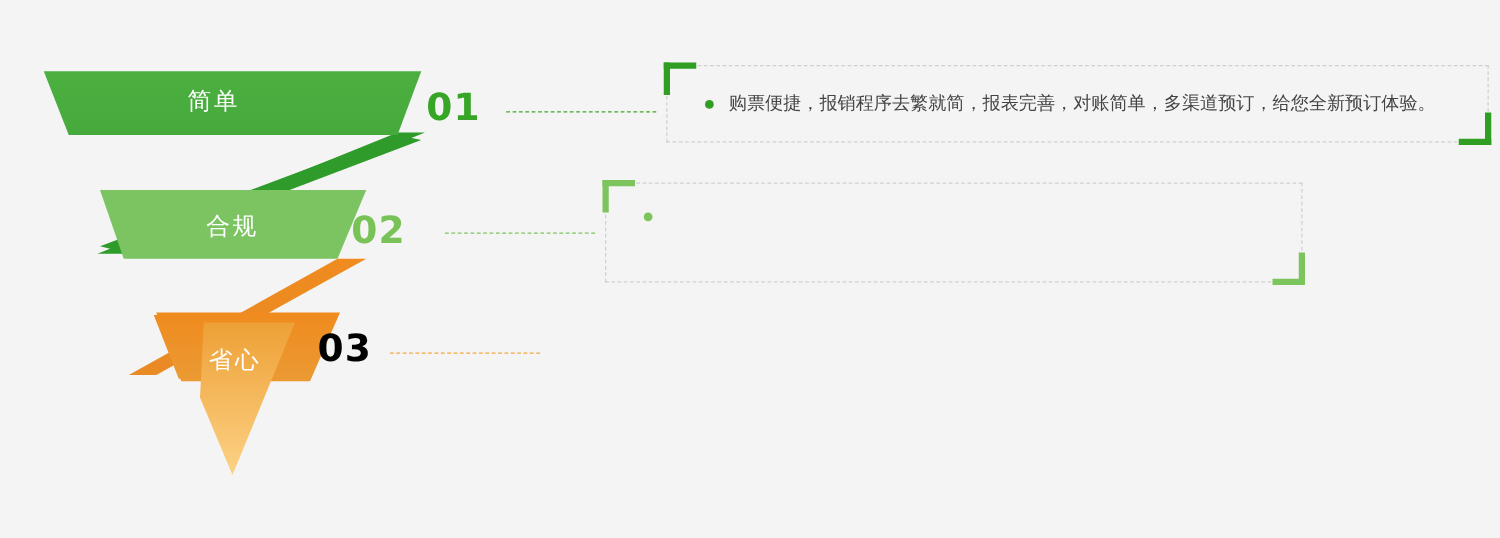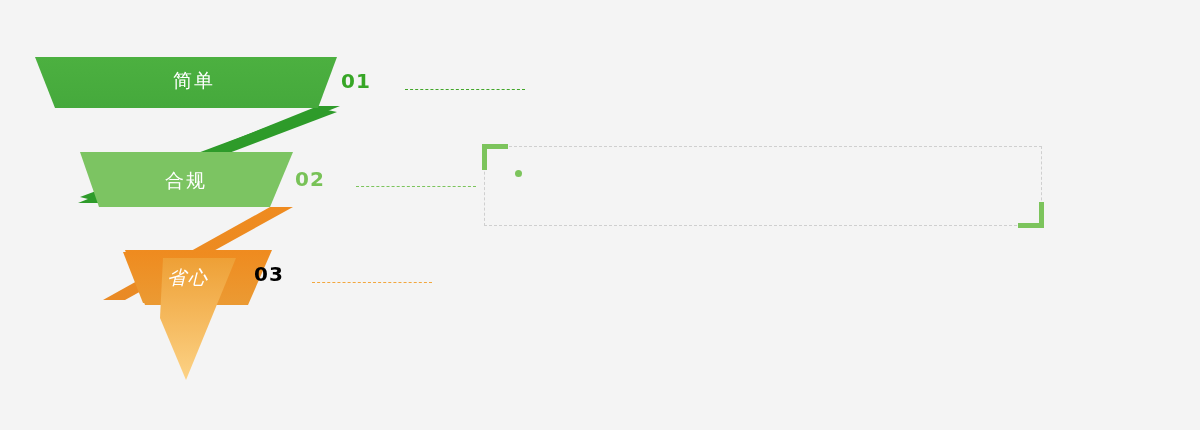--- a/index.html
+++ b/index.html
@@ -28,34 +28,34 @@
     height: 430px;
   }
   .band-label {
     position: absolute;
     color: #ffffff;
     font-size: 19px;
     letter-spacing: 2px;
     white-space: nowrap;
     font-family: "DejaVu Sans", "Liberation Sans", sans-serif;
   }
-  #band-label-1 { left: 173px; top: 68px; }
+  #band-label-1 { left: 150px; top: 68px; }
   #band-label-2 { left: 165px; top: 168px; }
-  #band-label-3 { left: 167px; top: 265px; font-style: italic; }
+  #band-label-3 { left: 167px; top: 275px; }
 
   
   .step-number {
     position: absolute;
-    font-size: 20px;
+    font-size: 30px;
     font-weight: bold;
     letter-spacing: 1px;
     font-family: "DejaVu Sans", "Liberation Sans", sans-serif;
   }
   #step-number-1 { left: 341px; top: 69px; color: #37a626; }
-  #step-number-2 { left: 295px; top: 167px; color: #78c257; }
+  #step-number-2 { left: 281px; top: 167px; color: #78c257; }
   #step-number-3 { left: 254px; top: 262px; color: #000000; }
 
   
   .connector {
     position: absolute;
     height: 0;
     border-top: 1px dashed #41a629;
   }
   #connector-1 { left: 405px; top: 89px; width: 120px; border-top-color: #41a629; }
   #connector-2 { left: 356px; top: 186px; width: 120px; border-top-color: #7cc45c; }
@@ -166,20 +166,28 @@
   <div class="band-label" id="band-label-3">省心</div>
 
   <div class="step-number" id="step-number-1">01</div>
   <div class="step-number" id="step-number-2">02</div>
   <div class="step-number" id="step-number-3">03</div>
 
   <div class="connector" id="connector-1"></div>
   <div class="connector" id="connector-2"></div>
   <div class="connector" id="connector-3"></div>
 
+  <div class="panel" id="panel-1">
+    <span class="bracket tl c-green"></span>
+    <span class="bracket br c-green"></span>
+    <div class="panel-body">
+      <span class="bullet c-green"></span>
+      <span class="panel-text">购票便捷，报销程序去繁就简，报表完善，对账简单，多渠道预订，给您全新预订体验。</span>
+    </div>
+  </div>
 
   <div class="panel" id="panel-2">
     <span class="bracket tl c-lightgreen"></span>
     <span class="bracket br c-lightgreen"></span>
     <div class="panel-body">
       <span class="bullet c-lightgreen"></span>
     </div>
   </div>
 
 

